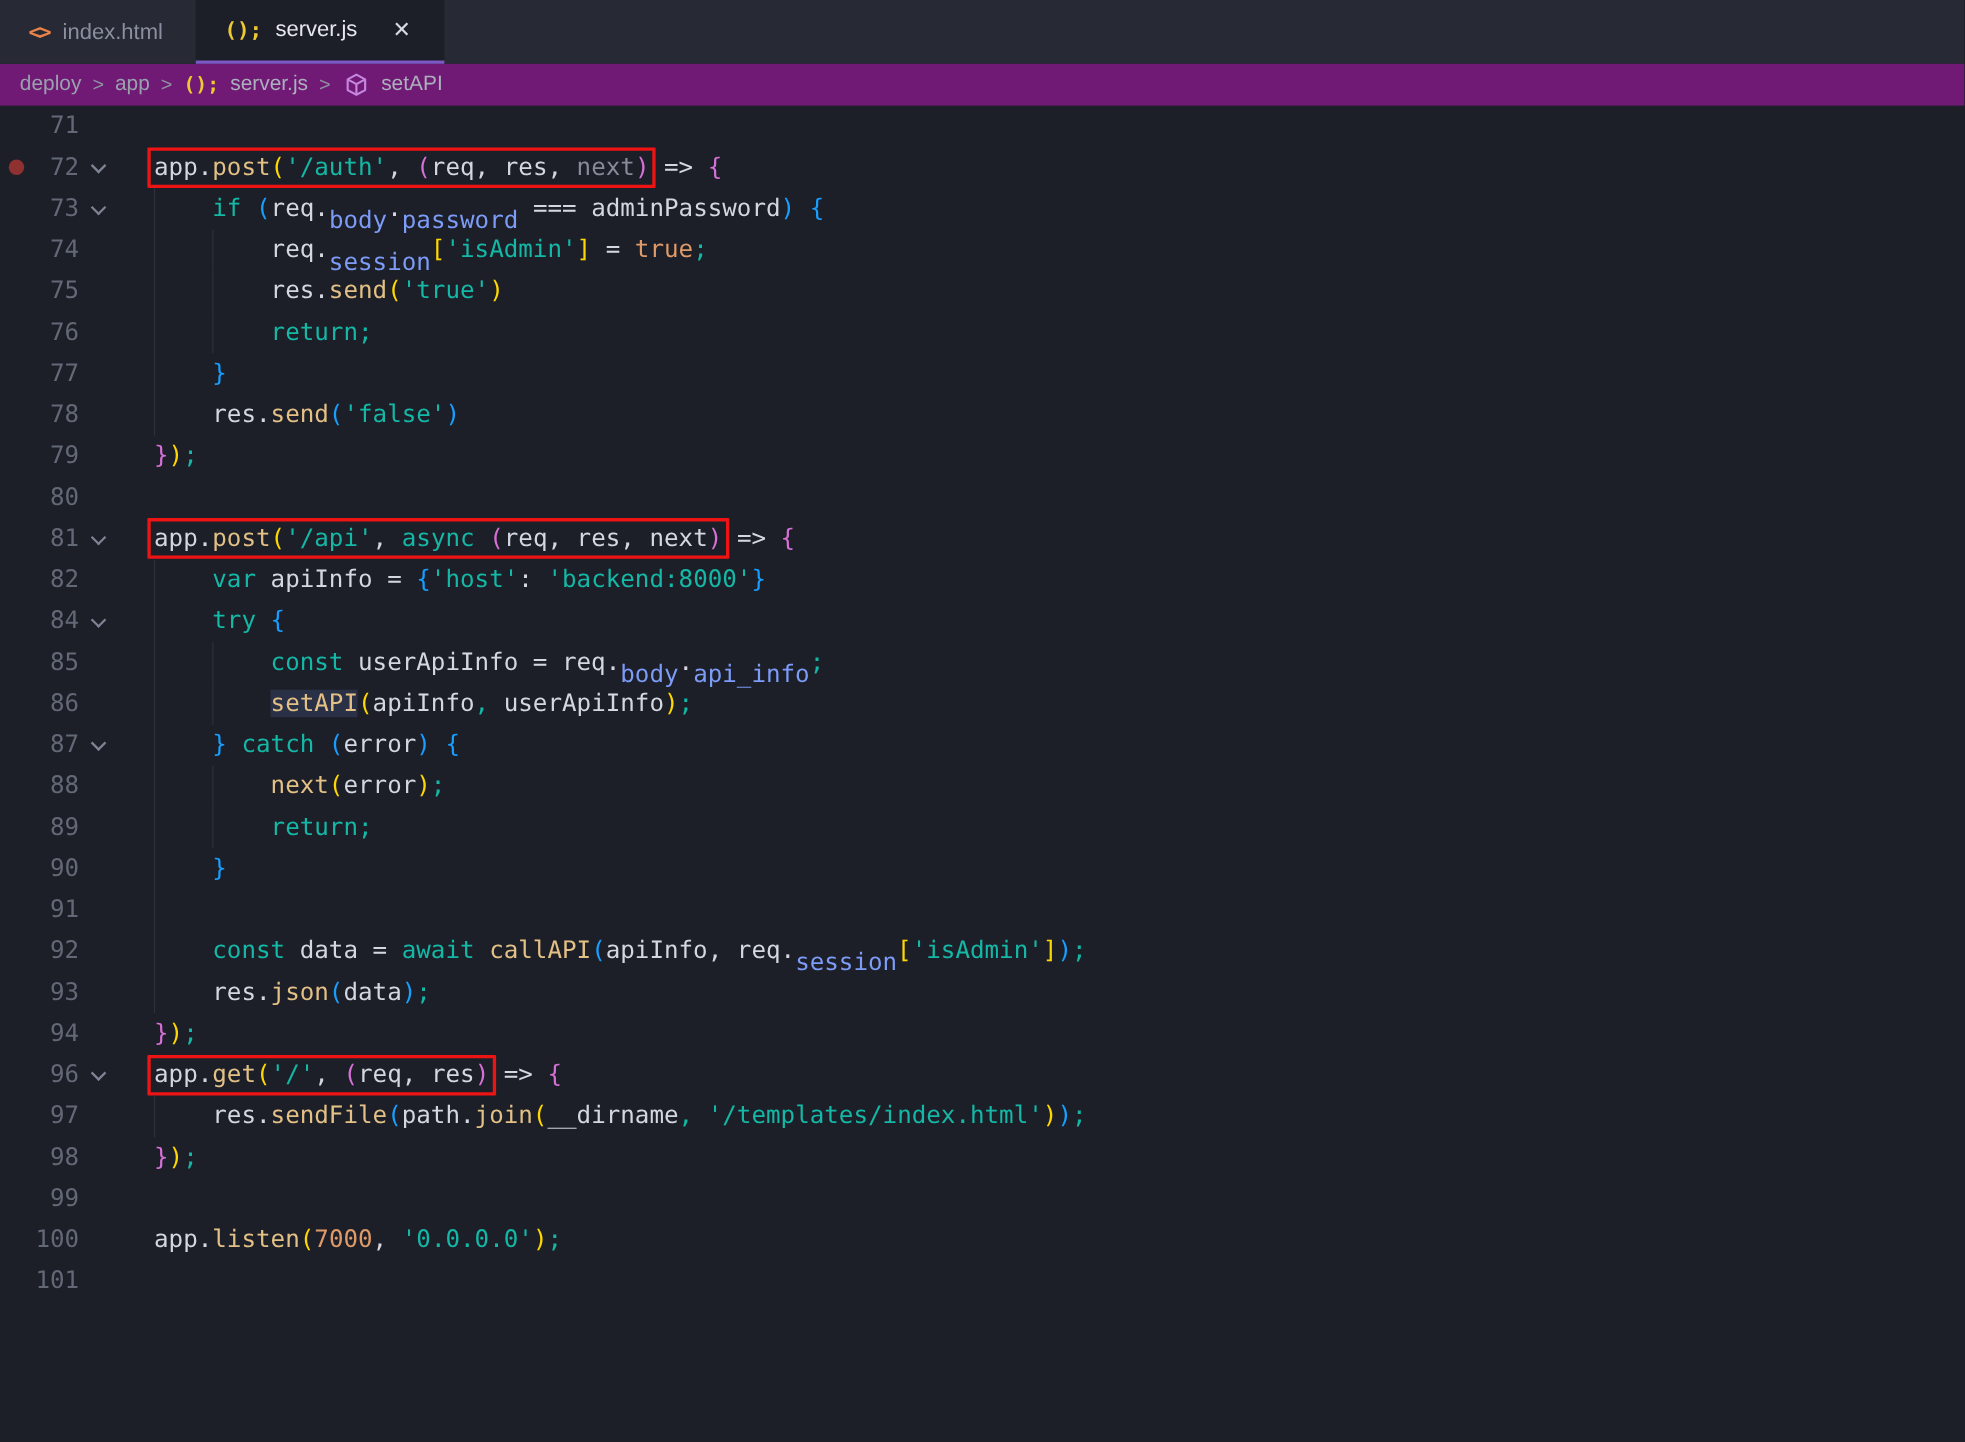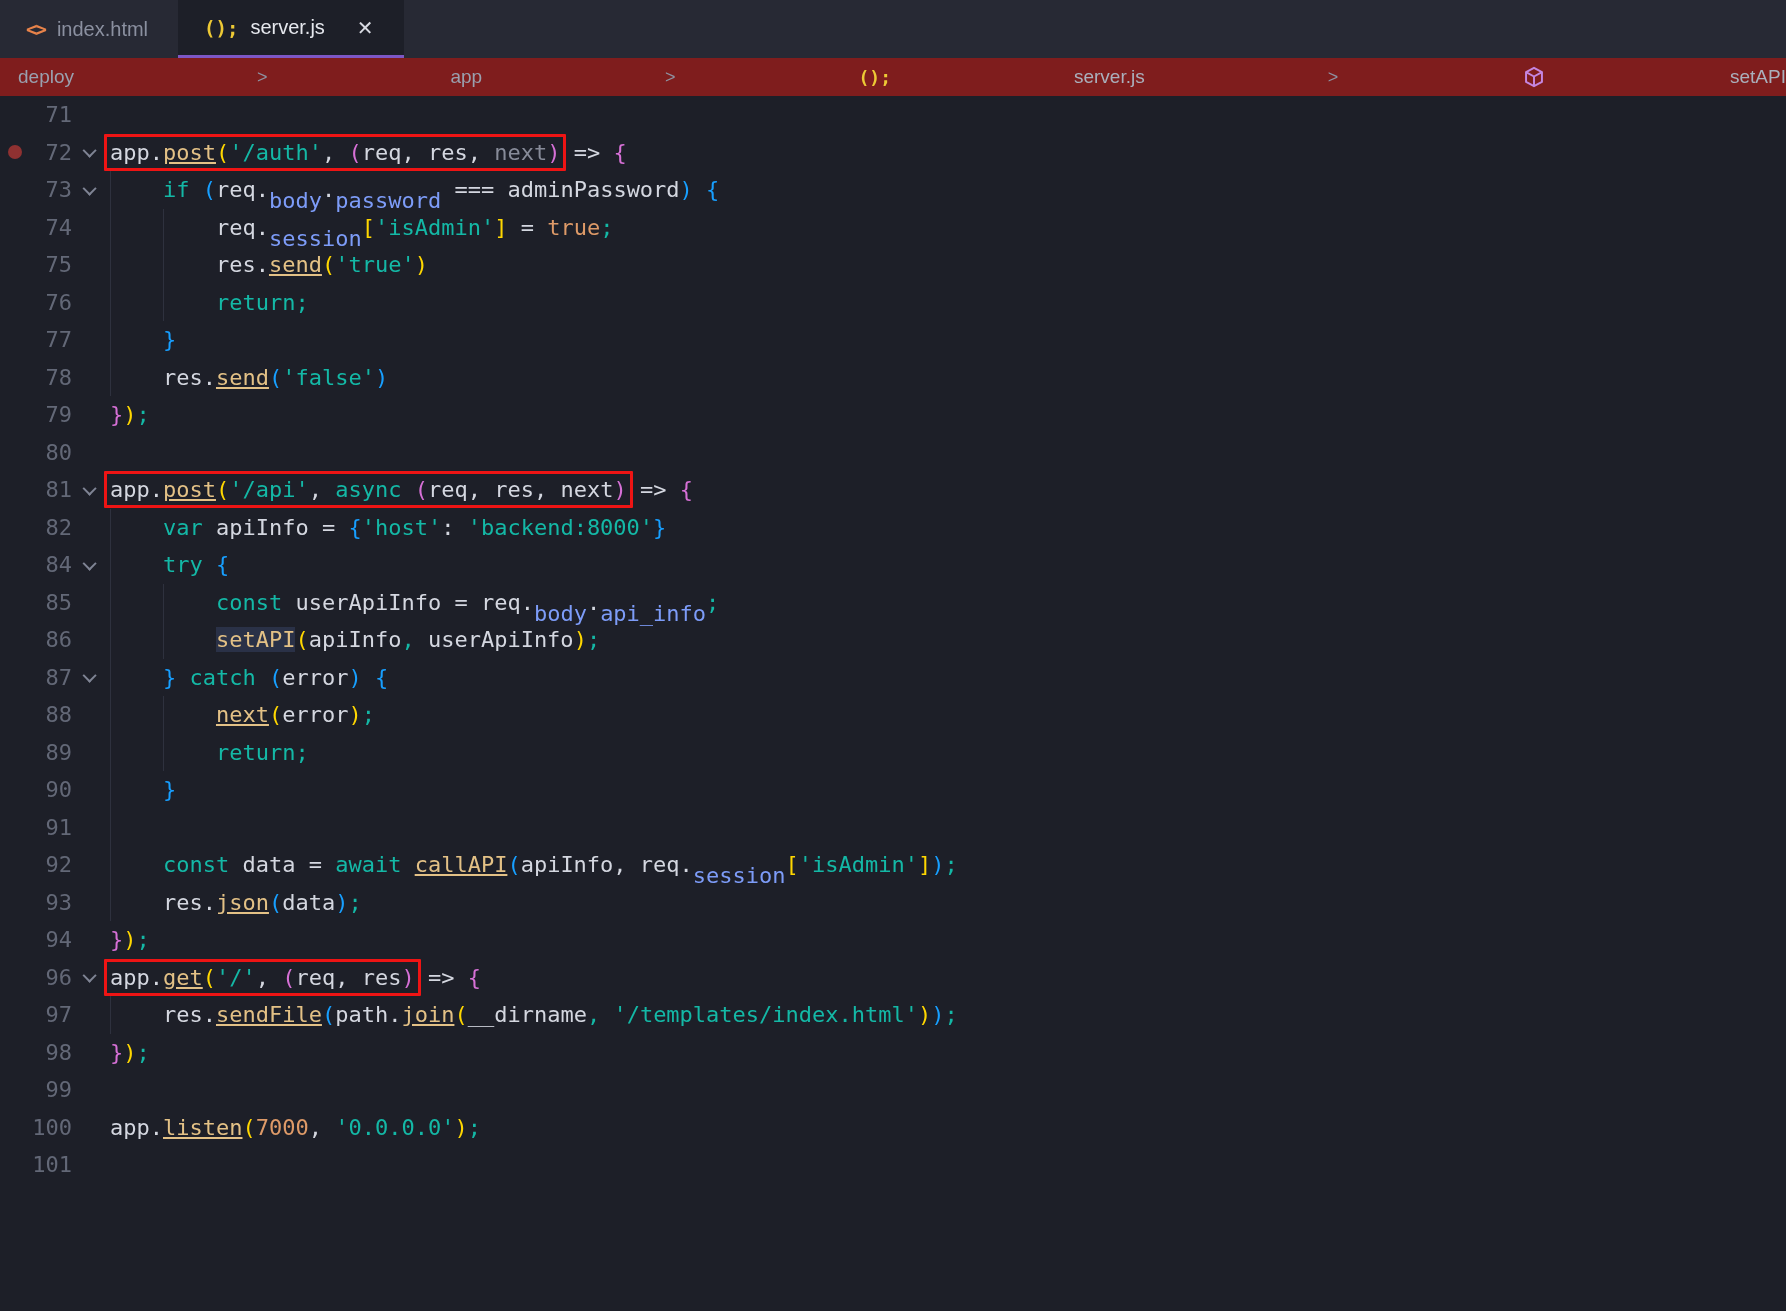--- a/index.html
+++ b/index.html
@@ -11,45 +11,45 @@
   .tab { display:flex; align-items:center; gap:12px; padding:0 30px 0 26px;
          font-size:20px; color:#8b90a0; cursor:default; position:relative; }
   .tab.inactive { background:#272934; }
   .tab.active { background:#1d1f28; color:#e6e8ee; border-bottom:3px solid #7d57c5; padding-bottom:0; }
   .tab .ticon { font-family:"DejaVu Sans Mono", monospace; font-weight:bold; font-size:19px; }
   .ticon.html { color:#e8834a; letter-spacing:-2px; }
   .ticon.js   { color:#edc935; }
   .tab .close { margin-left:20px; color:#d8dae2; font-size:20px; line-height:1; }
 
   
-  .breadcrumb { height:38px; background:#7f1d1d; display:flex; align-items:center;
-                padding-left:18px; gap:24px; font-size:19px; color:#9aa0ae;justify-content:space-between; }
+  .breadcrumb { height:38px; background:#701a75; display:flex; align-items:center;
+                padding-left:18px; gap:10px; font-size:19px; color:#9aa0ae; }
   .breadcrumb .sep { color:#8e93a2; font-size:18px; }
   .bc-js { font-family:"DejaVu Sans Mono", monospace; font-weight:bold; color:#edc935; font-size:18px; }
   .bc-cube { display:inline-flex; margin:0 2px 0 2px; }
   .bc-item { color:#aab0bc; }
 
   
   .editor { position:relative; font-family:"DejaVu Sans Mono", monospace; font-size:22px; }
-  .code-row { display:flex; height:37.5px; align-items:center; }
+  .code-row { display:flex; height:37.5px; align-items:center;gap:30px; }
   .gutter { width:110px; flex:0 0 110px; display:flex; align-items:center; height:100%; }
   .bp { width:14px; height:14px; border-radius:50%; margin-left:8px; flex:0 0 14px; background:transparent; }
   .bp.on { background:#8f3131; }
   .lnum { flex:1; text-align:right; color:#636877; font-size:22px; }
   .chev { width:38px; flex:0 0 38px; display:flex; justify-content:center; align-items:center; }
   .chev i { width:10px; height:10px; border-left:2px solid #7f8494; border-bottom:2px solid #7f8494;
             transform:rotate(-45deg) translateY(-2px); }
   .chev.hidden i { visibility:hidden; }
   .code-text { position:relative; white-space:pre; flex:1; height:100%;
                display:flex; align-items:center; }
   .guide { position:absolute; top:0; bottom:0; width:1px; background:#2e313e; }
 
   .tk-v  { color:#d4d7e0; }
   .tk-k  { color:#14b8a6; }
-  .tk-f  { color:#e3c186;text-decoration:underline; }
+  .tk-f  { color:#e3c186; }
   .tk-p  { color:#7d9cf8;margin-top:22px; }
   .tk-s  { color:#14b8a6; }
   .tk-n  { color:#de9a68; }
   .tk-b1 { color:#ffd700; }
   .tk-b2 { color:#d670d6; }
   .tk-b3 { color:#179fff; }
   .tk-d  { color:#878b99; }
   .tk-hl { color:#e3c186; background:#2a3147; }
 
   .rbox { border:3px solid #ee1414; padding:3px 3px; margin:0 -6px; border-radius:1px; }

